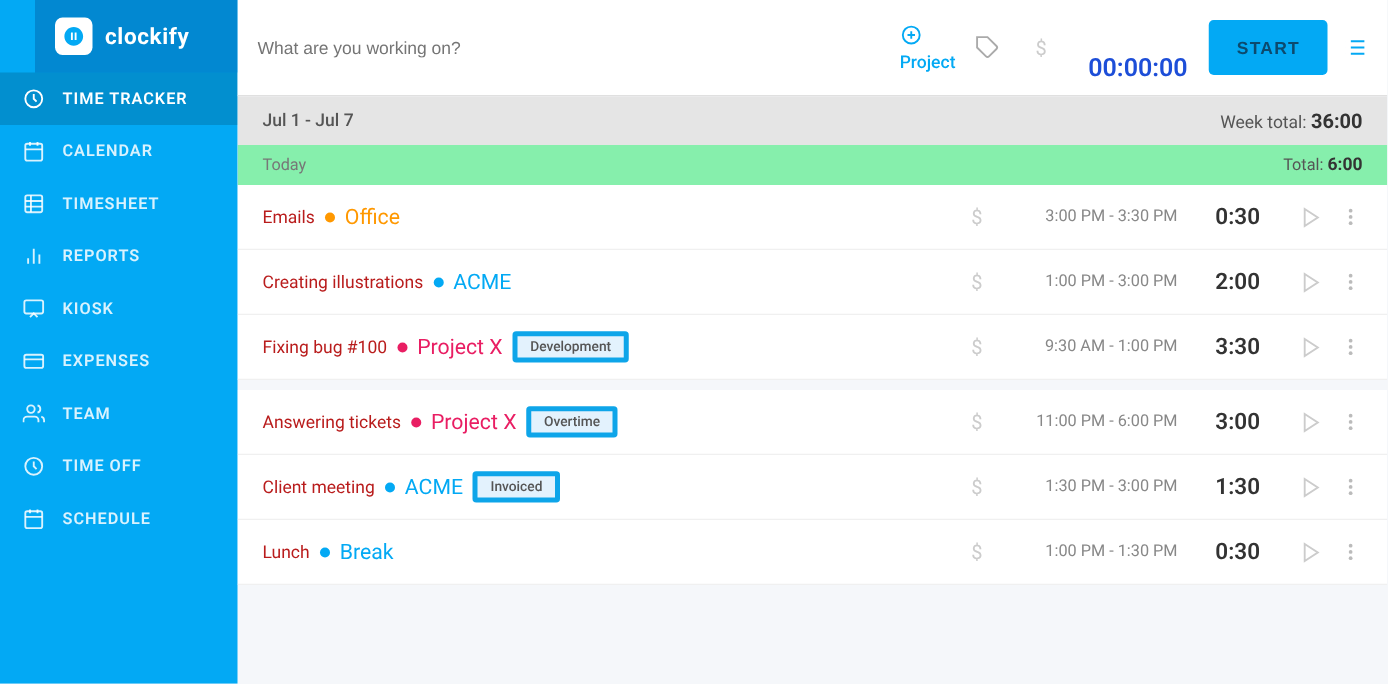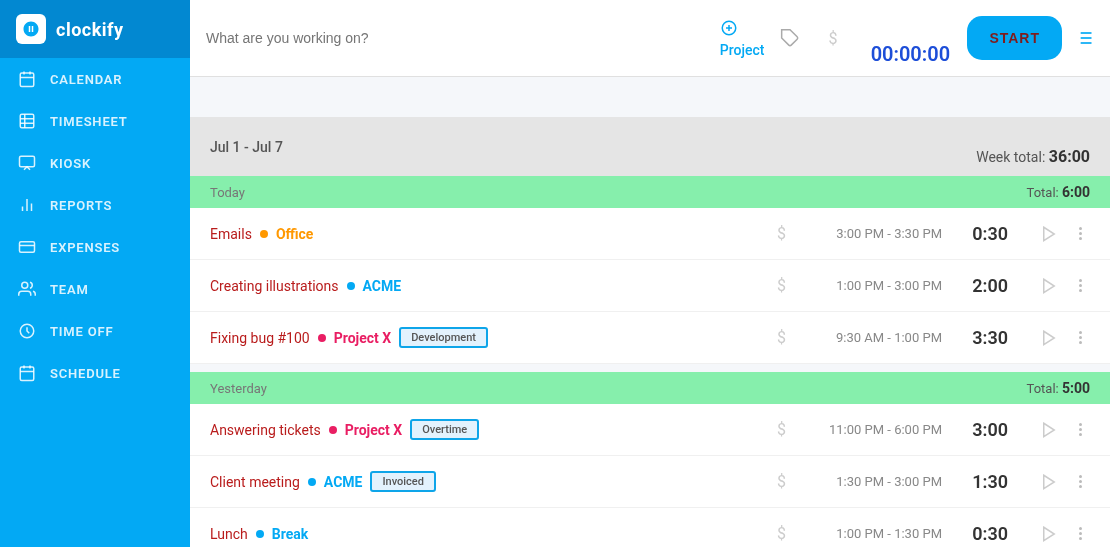--- a/index.html
+++ b/index.html
@@ -12,20 +12,21 @@
       background: #03a9f4;
       height: 100%;
       display: flex;
       flex-direction: column;
     }
     #logo-area {
       display: flex;
       align-items: center;
       padding: 14px 16px;
       background: #0288d1;
+      margin-left: 28px;
     }
     .logo-icon {
       width: 30px;
       height: 30px;
       background: white;
       border-radius: 6px;
       display: flex;
       align-items: center;
       justify-content: center;
       margin-right: 10px;
@@ -48,21 +49,20 @@
     .nav-item.active { background: rgba(0,0,0,0.15); color: white; }
     .nav-item .nav-icon { width: 22px; margin-right: 12px; display: flex; align-items: center; justify-content: center; flex-shrink: 0; }
     .nav-item .nav-icon svg { width: 18px; height: 18px; fill: none; stroke: currentColor; stroke-width: 2; }
 
     
     #main {
       flex: 1;
       display: flex;
       flex-direction: column;
       overflow: hidden;
-      gap: 40px;
     }
 
     
     #top-bar {
       background: white;
       padding: 10px 16px;
       display: flex;
       align-items: center;
       gap: 12px;
       border-bottom: 1px solid #e0e0e0;
@@ -87,23 +87,23 @@
       padding: 0 4px;
       flex-direction: column;
     }
     .top-bar-btn svg { width: 18px; height: 18px; stroke: #03a9f4; fill: none; stroke-width: 2; }
     .top-bar-icon { color: #aaa; cursor: pointer; display: flex; align-items: center; }
     .top-bar-icon svg { width: 20px; height: 20px; stroke: #aaa; fill: none; stroke-width: 1.8; }
     .dollar-sign { font-size: 18px; color: #ccc; }
     .timer-display { font-size: 20px; font-weight: 600; color: #1d4ed8; min-width: 90px; text-align: center; margin-top: 32px; }
     .start-btn {
       background: #03a9f4;
-      color: #7f1d1d;
+      color: #0c4a6e;
       border: none;
-      border-radius: 15px;
+      border-radius: 4px;
       padding: 14px 22px;
       font-size: 14px;
       font-weight: 700;
       letter-spacing: 1px;
       cursor: pointer;
     }
     .list-icon { color: #03a9f4; cursor: pointer; display: flex; align-items: center; }
     .list-icon svg { width: 20px; height: 20px; stroke: #03a9f4; fill: none; stroke-width: 2; }
 
     
@@ -115,21 +115,21 @@
 
     
     #week-header {
       display: flex;
       justify-content: space-between;
       align-items: center;
       padding: 10px 20px;
       background: #e5e5e5;
     }
     .week-label { font-size: 14px; color: #555; font-weight: 500; }
-    .week-total { font-size: 14px; color: #555; margin-top: 20px; }
+    .week-total { font-size: 14px; color: #555; }
     .week-total strong { font-size: 16px; color: #333; font-weight: 700; }
 
     
     .day-group { margin-bottom: 8px; }
     .day-header {
       display: flex;
       justify-content: space-between;
       align-items: center;
       padding: 8px 20px;
       background: #86efac;
@@ -151,31 +151,31 @@
     .entry-desc {
       flex: 1;
       display: flex;
       align-items: center;
       gap: 8px;
       font-size: 14px;
       color: #333;
     }
     .entry-desc .desc-text { font-weight: 400; color: #b91c1c; }
     .project-dot { width: 8px; height: 8px; border-radius: 50%; flex-shrink: 0; }
-    .project-label { font-size: 14px; font-weight: 700; }
+    .project-label { font-size: 17px; font-weight: 400; }
     .project-label.orange { color: #ff9800; }
     .project-label.blue { color: #03a9f4; }
     .project-label.pink { color: #e91e63; }
     .tag-badge {
       background: #e3f2fd;
       color: #555;
       font-size: 11px;
       padding: 2px 10px;
       border-radius: 3px;
-      border: 2px solid #0ea5e9;
+      border: 4px solid #0ea5e9;
       font-weight: 500;
     }
     .tag-badge.overtime { background: #e3f2fd; color: #555; }
     .tag-badge.invoiced { background: #e3f2fd; color: #555; }
     .tag-badge.development { background: #e3f2fd; color: #555; }
     .entry-dollar { color: #ccc; font-size: 16px; margin: 0 16px; cursor: pointer; }
     .entry-time { font-size: 13px; color: #888; min-width: 140px; text-align: right; margin-right: 16px; }
     .entry-duration { font-size: 18px; font-weight: 600; color: #333; min-width: 50px; text-align: right; margin-right: 32px; }
     .entry-play { cursor: pointer; color: #ccc; display: flex; align-items: center; margin-right: 12px; }
     .entry-play svg { width: 18px; height: 18px; stroke: #ccc; fill: none; stroke-width: 2; }
@@ -188,20 +188,29 @@
 <div id="sidebar">
   <div id="logo-area">
     <div class="logo-icon">
       <svg viewBox="0 0 24 24" fill="#03a9f4">
           <path d="M12 2C6.48 2 2 6.48 2 12s4.48 10 10 10 10-4.48 10-10S17.52 2 12 2zm-1 14H9V8h2v8zm4 0h-2V8h2v8z"></path>
         </svg>
     </div>
     <span class="logo-text">clockify</span>
   </div>
 
+  <div class="nav-item active">
+    <span class="nav-icon">
+      <svg viewBox="0 0 24 24">
+          <circle cx="12" cy="12" r="9"></circle>
+          <polyline points="12 7 12 12 15 15"></polyline>
+        </svg>
+    </span>
+    <span>TIME TRACKER</span>
+  </div>
   <div class="nav-item">
     <span class="nav-icon">
       <svg viewBox="0 0 24 24">
           <rect x="3" y="4" width="18" height="18" rx="2"></rect>
           <line x1="16" y1="2" x2="16" y2="6"></line>
           <line x1="8" y1="2" x2="8" y2="6"></line>
           <line x1="3" y1="10" x2="21" y2="10"></line>
         </svg>
     </span>
     <span>CALENDAR</span>
@@ -213,35 +222,35 @@
           <line x1="3" y1="9" x2="21" y2="9"></line>
           <line x1="3" y1="15" x2="21" y2="15"></line>
           <line x1="9" y1="3" x2="9" y2="21"></line>
         </svg>
     </span>
     <span>TIMESHEET</span>
   </div>
   <div class="nav-item">
     <span class="nav-icon">
       <svg viewBox="0 0 24 24">
-          <rect x="2" y="3" width="20" height="14" rx="2"></rect>
-          <polyline points="8 21 12 17 16 21"></polyline>
-        </svg>
-    </span>
-    <span>KIOSK</span>
-  </div>
-  <div class="nav-item">
-    <span class="nav-icon">
-      <svg viewBox="0 0 24 24">
           <line x1="18" y1="20" x2="18" y2="10"></line>
           <line x1="12" y1="20" x2="12" y2="4"></line>
           <line x1="6" y1="20" x2="6" y2="14"></line>
         </svg>
     </span>
     <span>REPORTS</span>
+  </div>
+  <div class="nav-item">
+    <span class="nav-icon">
+      <svg viewBox="0 0 24 24">
+          <rect x="2" y="3" width="20" height="14" rx="2"></rect>
+          <polyline points="8 21 12 17 16 21"></polyline>
+        </svg>
+    </span>
+    <span>KIOSK</span>
   </div>
   <div class="nav-item">
     <span class="nav-icon">
       <svg viewBox="0 0 24 24">
           <rect x="2" y="5" width="20" height="14" rx="2"></rect>
           <line x1="2" y1="10" x2="22" y2="10"></line>
         </svg>
     </span>
     <span>EXPENSES</span>
   </div>
@@ -395,27 +404,20 @@
         </div>
         <div class="entry-more">
           <span></span>
             <span></span>
             <span></span>
         </div>
       </div>
     </div>
 
     <div class="day-group">
-      <div class="day-header">
-        <span>Yesterday</span>
-        <span class="day-total">
-          <span>Total:</span>
-          <strong>5:00</strong>
-        </span>
-      </div>
 
       <div class="time-entry">
         <div class="entry-desc">
           <span class="desc-text">Answering tickets</span>
           <span class="project-dot" style="background:#e91e63"></span>
           <span class="project-label pink">Project X</span>
           <span class="tag-badge overtime">Overtime</span>
         </div>
         <span class="entry-dollar">$</span>
         <span class="entry-time">11:00 PM - 6:00 PM</span>

